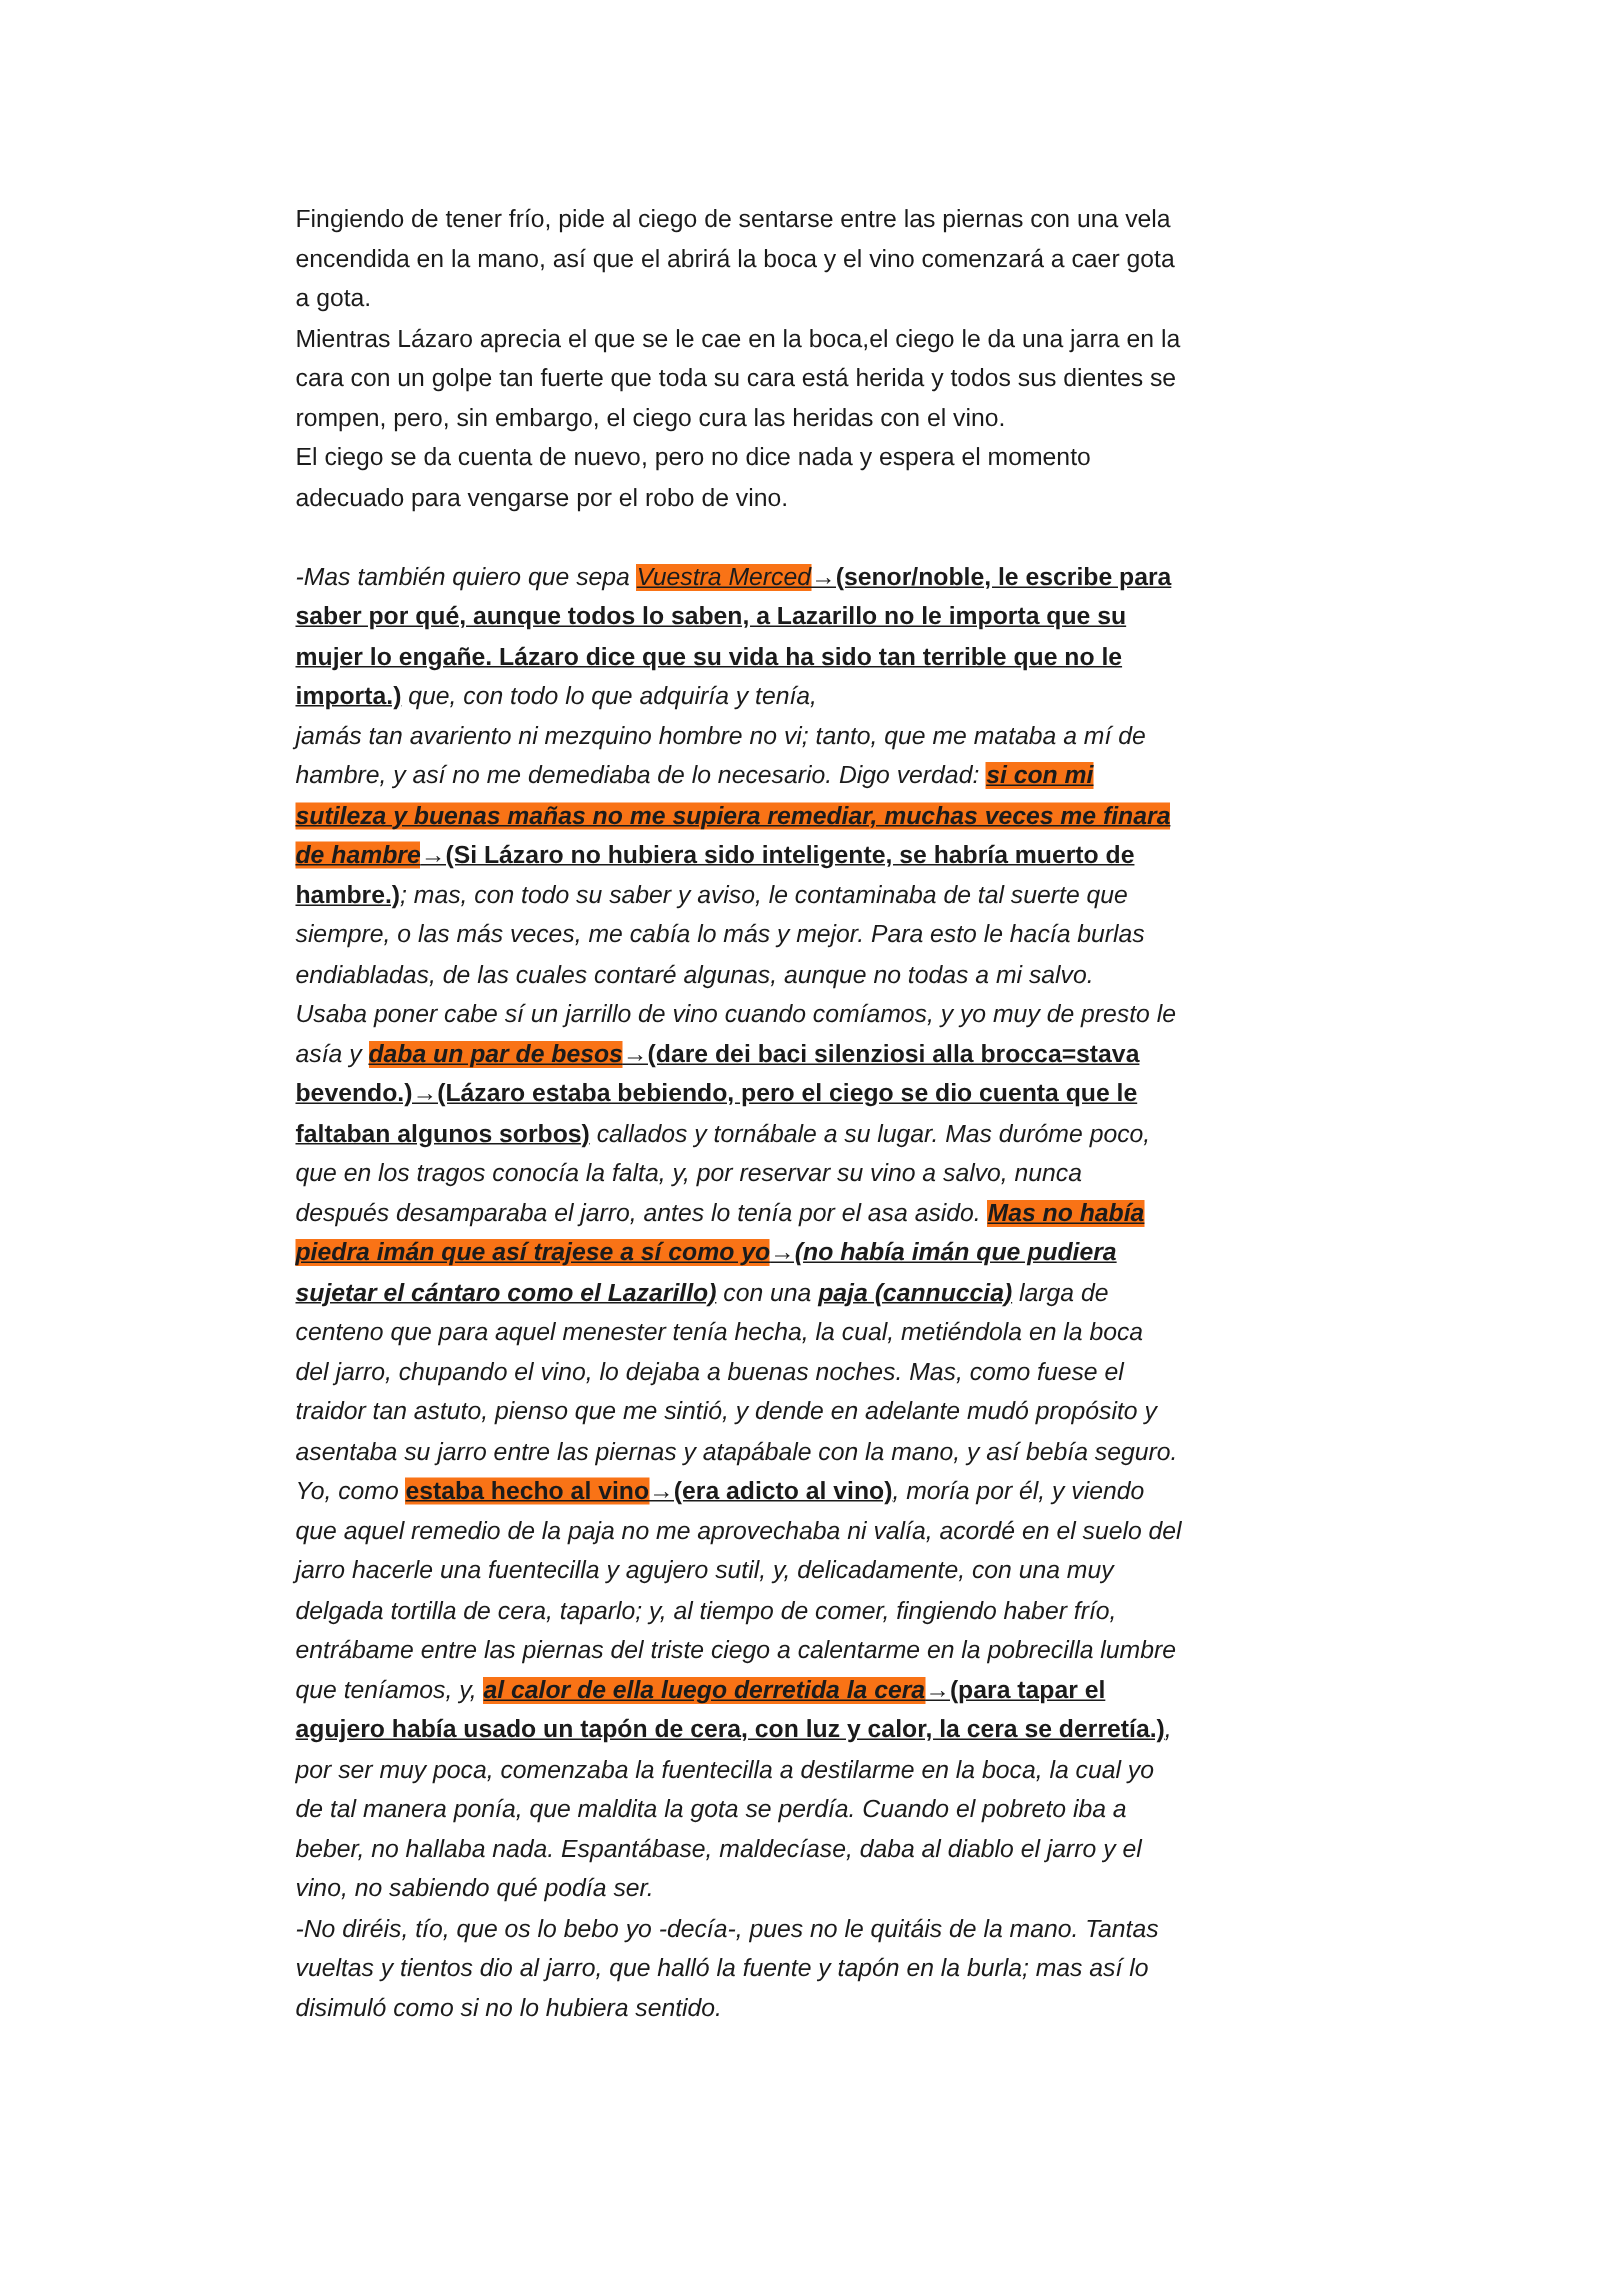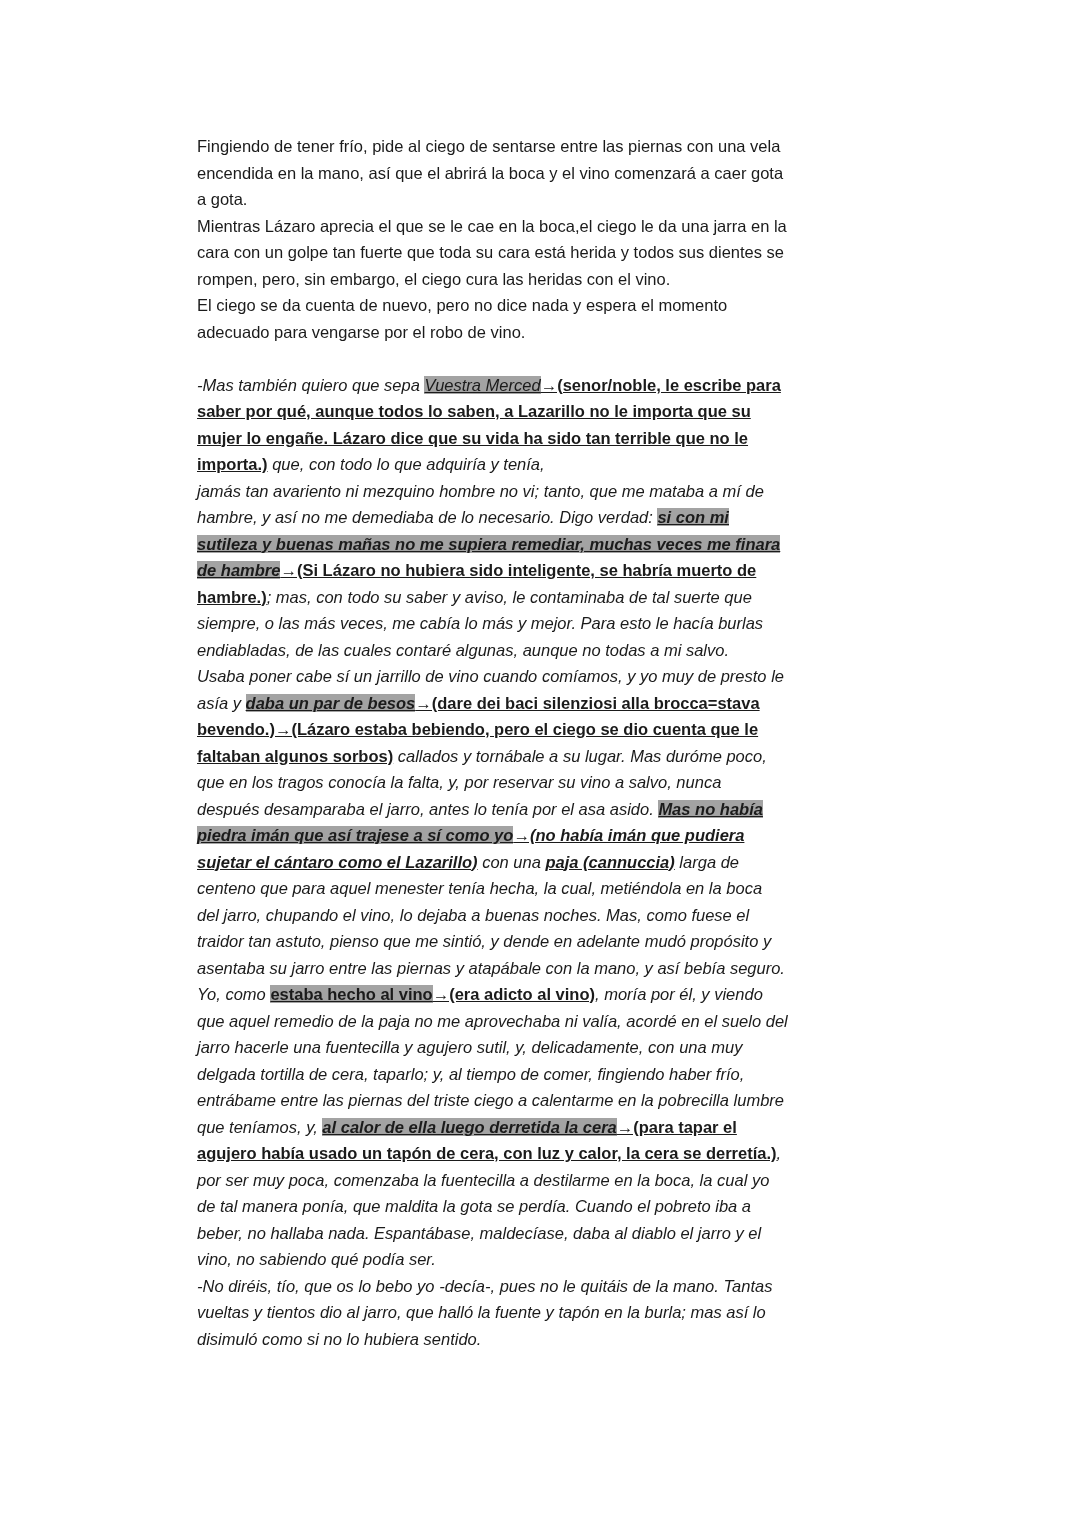--- a/index.html
+++ b/index.html
@@ -27,21 +27,21 @@
   .para {
     margin: 0;
     padding: 0;
   }
   .para.spacer {
     height: 26.5px;
   }
   .s-i { font-style: italic; }
   .s-b { font-weight: bold; }
   .s-u { text-decoration: underline; }
-  .s-hl { background-color: #a3a3a3; }
+  .s-hl { background-color: #f97316; }
 </style>
 </head>
 <body>
 
 <div class="page">
   <div class="doc-content">
       <p class="para"><span class="">Fingiendo de tener frío, pide al ciego de sentarse entre las piernas con una vela encendida en la mano, así que el abrirá la boca y el vino comenzará a caer gota a gota.</span></p>
       <p class="para"><span class="">Mientras Lázaro aprecia el que se le cae en la boca,el ciego le da  una jarra en la cara con un golpe tan fuerte que toda su cara está herida y todos sus dientes se rompen, pero, sin embargo, el ciego cura las heridas con el vino.</span></p>
       <p class="para"><span class="">El ciego se da cuenta de nuevo, pero no dice nada y espera el momento adecuado para vengarse por el robo de vino.</span></p>
       <p class="para spacer"></p>

